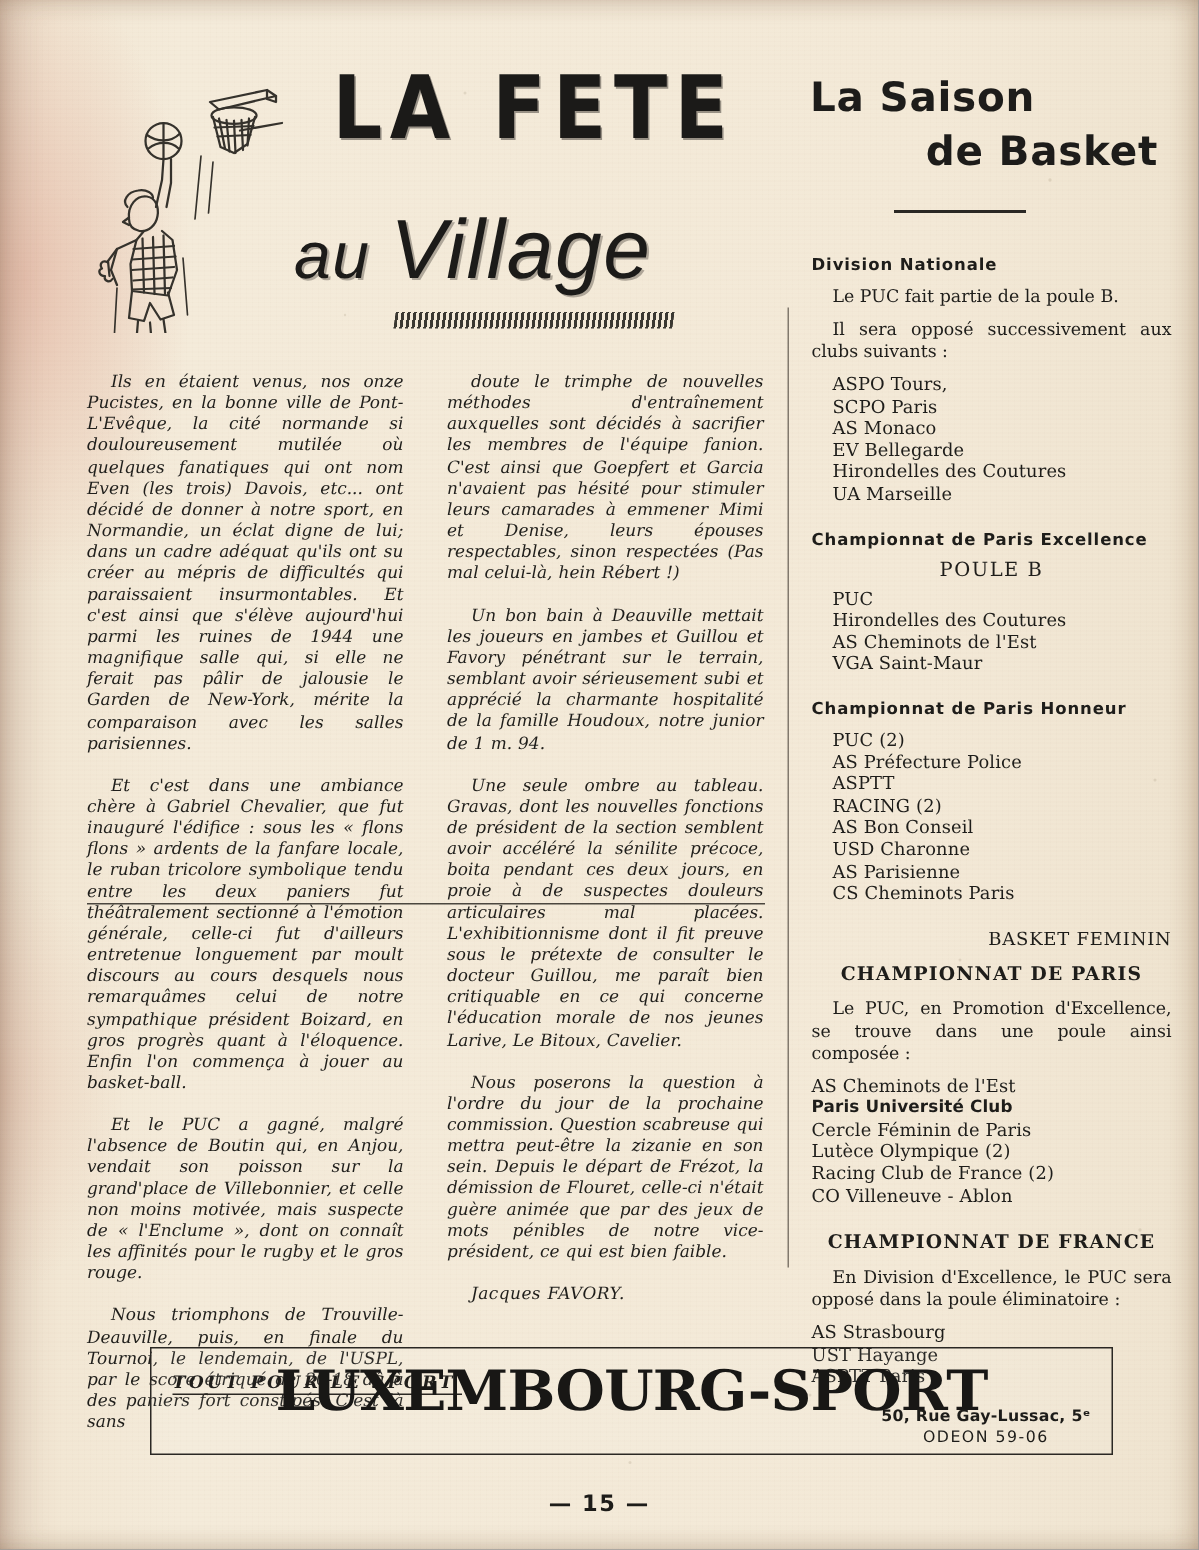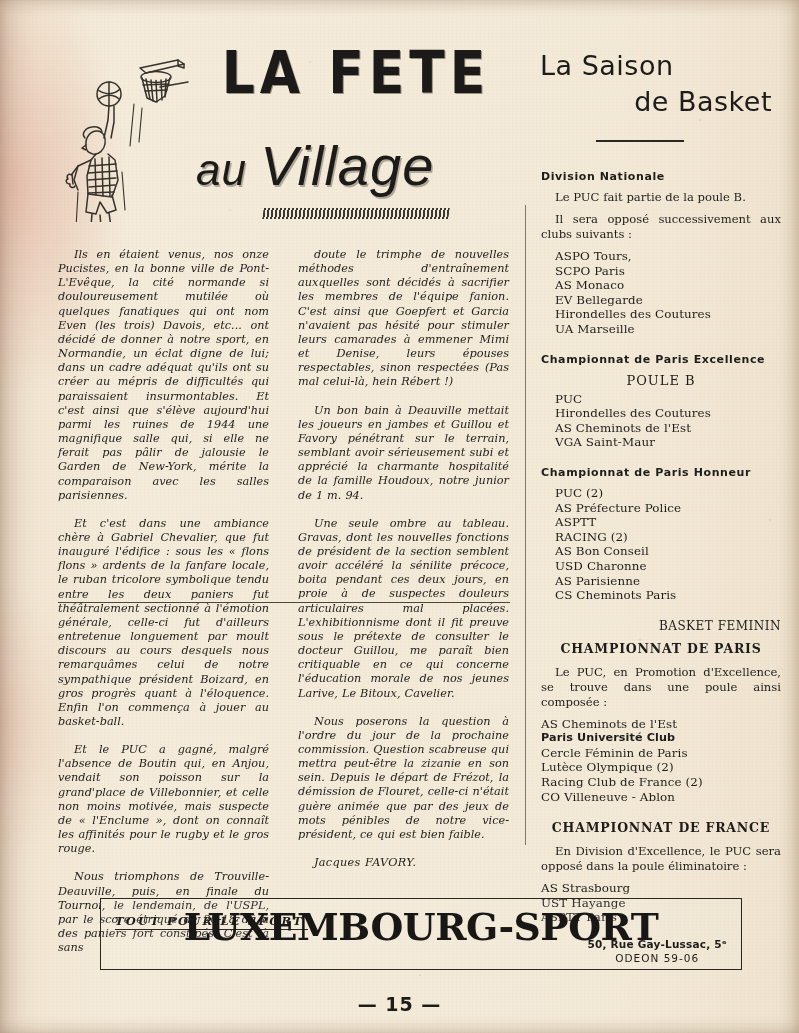--- a/index.html
+++ b/index.html
@@ -73,20 +73,21 @@
     opacity: .9;
   }
 
   .saison {
     position:absolute; left:540px; top:48px; width:240px;
     font-family: "DejaVu Sans", sans-serif;
     font-size: 27px;
     color:#1d1c1a;
     line-height: 1.33;
     letter-spacing: .5px;
+    font-weight: bold;
   }
   .saison .l1 { display:block; }
   .saison .l2 { display:block; text-align:right; padding-right:8px; }
   .saison-rule {
     position:absolute; left:596px; top:140px;
     width: 88px; height: 2px; background:#2a2824;
   }
 
   
   .v-rule {
@@ -219,21 +220,21 @@
     color:#1d1c19;
   }
   .ad-addr .l1 { font-weight: 700; letter-spacing:.2px; }
   .ad-addr .l2 { letter-spacing:1px; }
 
   .folio {
     position:absolute; left:0; right:0; top:993px;
     text-align:center;
     font-family: "DejaVu Sans", sans-serif;
     font-weight:700;
-    font-size: 19px;
+    font-size: 15px;
     letter-spacing: 1px;
     color:#1d1c19;
   }
   .specks { position:absolute; inset:0; pointer-events:none; opacity:.5; }
 </style>
 </head>
 <body>
 
 <div class="page">
 

